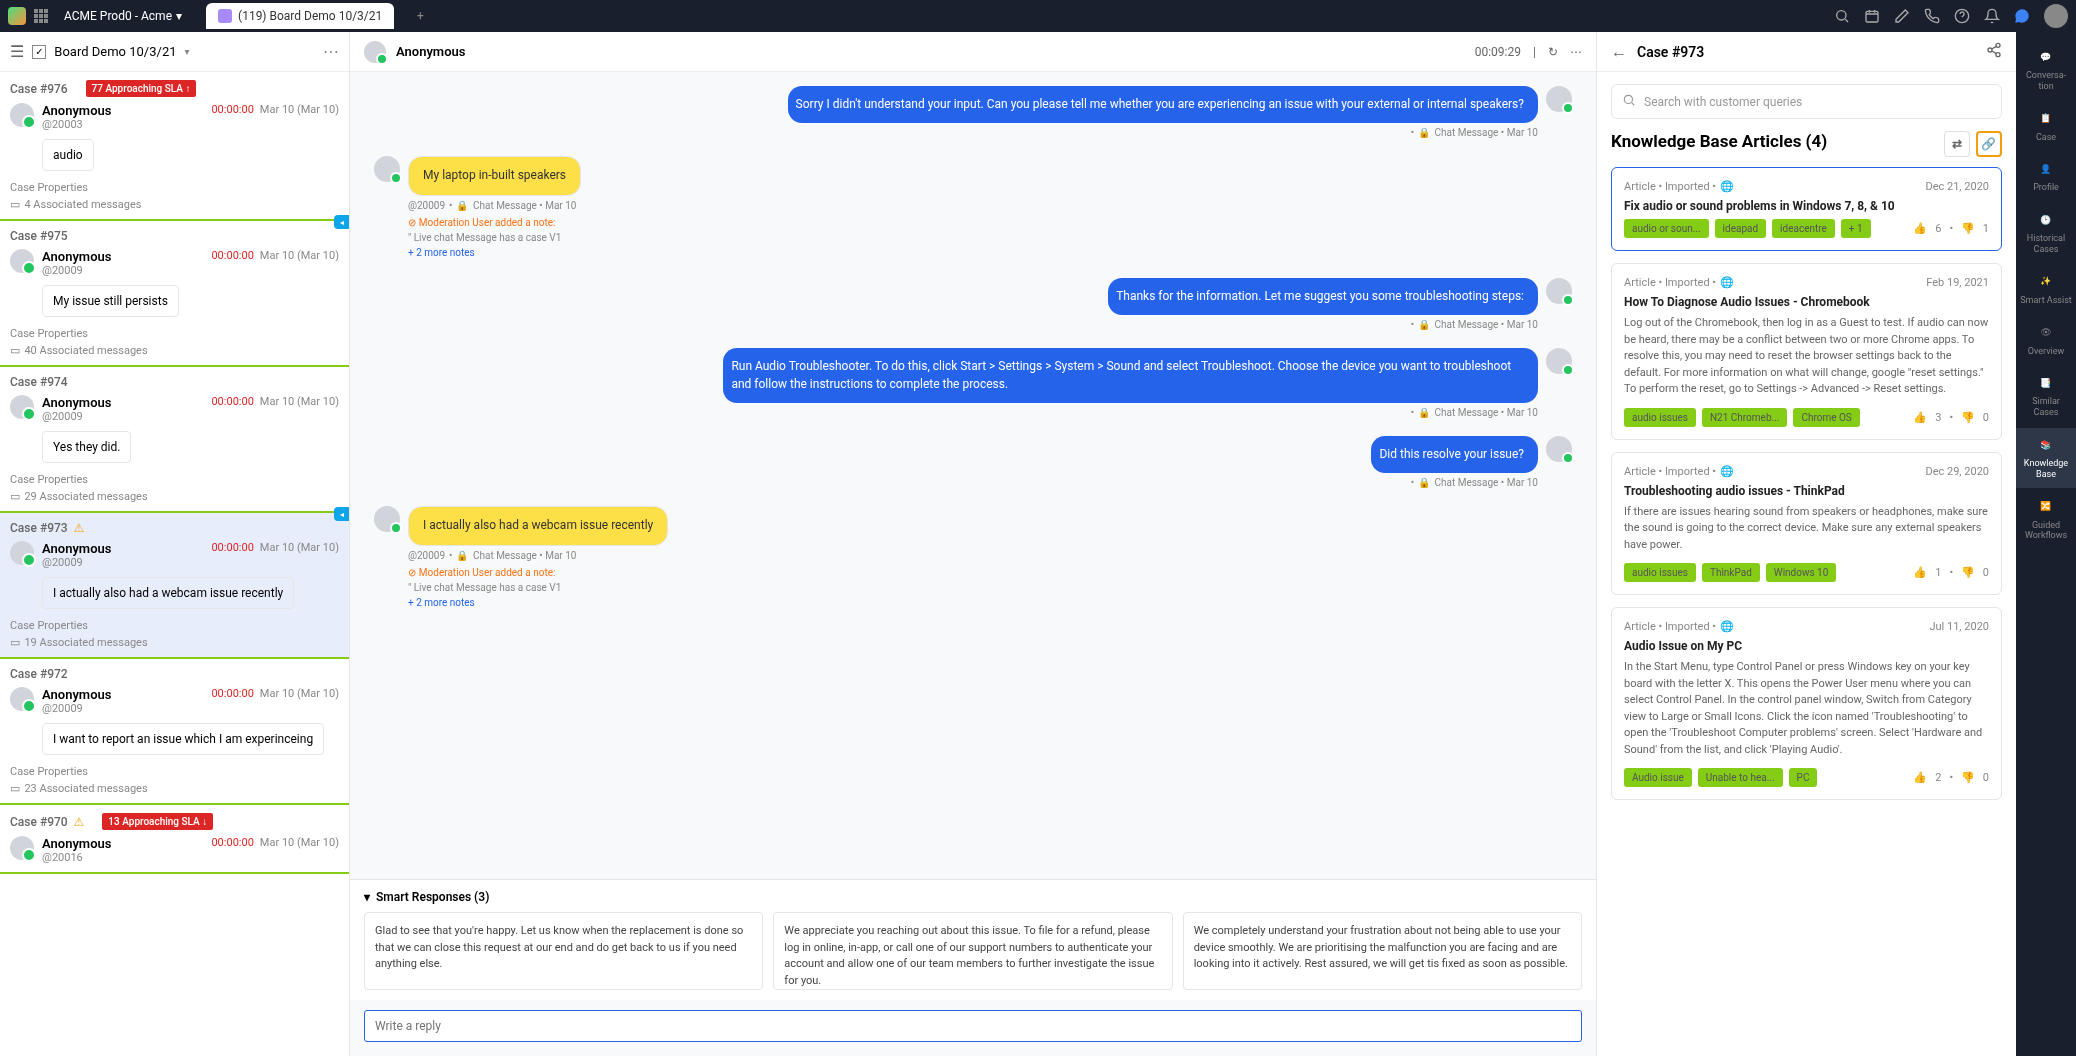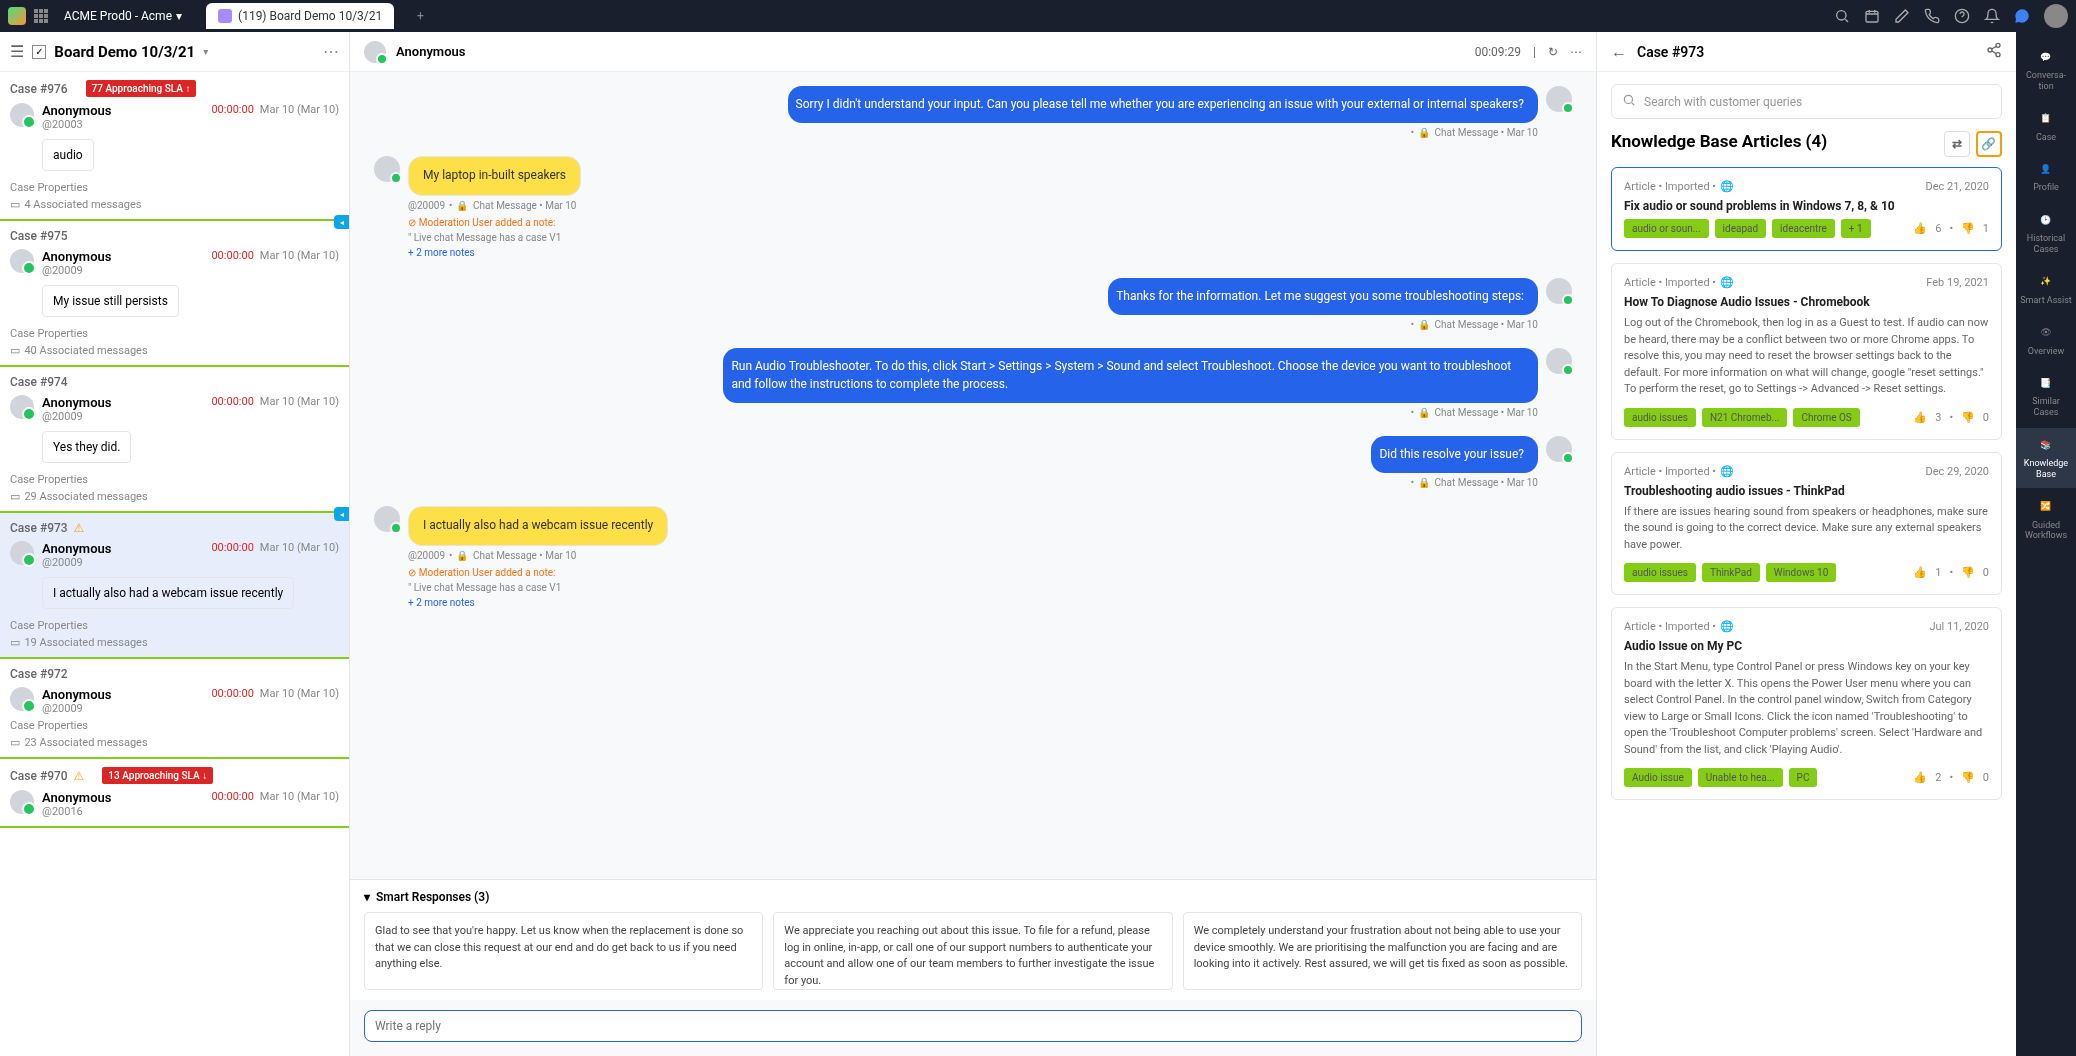--- a/index.html
+++ b/index.html
@@ -20,21 +20,21 @@
 .topbar .icon { width: 16px; height: 16px; color: #aaa; cursor: pointer; }
 .topbar .avatar { width: 24px; height: 24px; border-radius: 50%; background: #888; }
 
 
 .main { flex: 1; display: flex; overflow: hidden; }
 
 
 .caselist { width: 350px; background: #fff; border-right: 1px solid #e5e5e5; display: flex; flex-direction: column; overflow: hidden; }
 .caselist-header { height: 40px; display: flex; align-items: center; padding: 0 10px; border-bottom: 1px solid #eee; gap: 8px; }
 .caselist-header .menu-icon { cursor: pointer; color: #666; }
-.caselist-header .title { font-size: 15px; font-weight: 700; }
+.caselist-header .title { font-size: 13px; font-weight: 400; }
 .caselist-header .chev { color: #888; font-size: 10px; }
 .caselist-header .more { margin-left: auto; color: #888; cursor: pointer; }
 .cases { flex: 1; overflow-y: auto; }
 .case { border-bottom: 2px solid #84cc16; padding: 8px 10px; font-size: 12px; position: relative; cursor: pointer; }
 .case.active { background: #e8edfb; }
 .case .case-id { color: #666; font-weight: 500; display: flex; align-items: center; gap: 6px; }
 .case .warn { color: #f59e0b; }
 .case .sla { background: #dc2626; color: #fff; font-size: 10px; padding: 3px 6px; border-radius: 2px; display: inline-flex; align-items: center; gap: 3px; margin-left: 12px; }
 .case .row { display: flex; align-items: flex-start; gap: 8px; margin-top: 6px; }
 .case .av { width: 24px; height: 24px; border-radius: 50%; background: #d1d5db; flex-shrink: 0; position: relative; }
@@ -73,21 +73,21 @@
 .msg-notes { font-size: 10px; color: #888; margin-top: 4px; line-height: 1.5; }
 .msg-notes .mod { color: #f97316; }
 .msg-notes .more-link { color: #2563eb; cursor: pointer; }
 
 
 .smart { border-top: 1px solid #e5e5e5; background: #fff; padding: 10px 14px; }
 .smart-header { font-size: 12px; font-weight: 600; display: flex; align-items: center; gap: 6px; cursor: pointer; margin-bottom: 8px; }
 .smart-cards { display: flex; gap: 10px; }
 .smart-card { flex: 1; border: 1px solid #e5e5e5; border-radius: 4px; padding: 10px; font-size: 11px; line-height: 1.5; color: #444; cursor: pointer; max-height: 78px; overflow: hidden; }
 .reply-box { margin: 10px 14px 14px; }
-.reply-input { width: 100%; border: 1px solid #2563eb; border-radius: 8px; padding: 8px 10px; font-size: 12px; }
+.reply-input { width: 100%; border: 1px solid #2563eb; border-radius: 3px; padding: 8px 10px; font-size: 12px; }
 
 
 .kb { width: 420px; background: #fff; border-left: 1px solid #e5e5e5; display: flex; flex-direction: column; overflow: hidden; }
 .kb-header { height: 40px; display: flex; align-items: center; padding: 0 14px; border-bottom: 1px solid #eee; gap: 10px; }
 .kb-header .back { cursor: pointer; color: #666; }
 .kb-header .title { font-weight: 600; font-size: 14px; }
 .kb-header .share { margin-left: auto; cursor: pointer; color: #666; }
 .kb-search { margin: 12px 14px; border: 1px solid #e5e5e5; border-radius: 6px; padding: 8px 10px; display: flex; align-items: center; gap: 8px; color: #999; font-size: 12px; }
 .kb-title { padding: 0 14px 10px; font-size: 17px; font-weight: 700; display: flex; justify-content: space-between; }
 .kb-title .actions { display: flex; gap: 6px; }
@@ -228,21 +228,21 @@
           <div class="case"><div class="case-id">Case #972</div><div class="row">
               <div class="av"></div>
               <div class="meta-col">
                 <div class="name">Anonymous</div>
                 <div class="handle">@20009</div>
               </div>
               <div class="times">
                 <span class="timer">00:00:00</span>
                 <span>Mar 10 (Mar 10)</span>
               </div>
-            </div><div class="props">Case Properties</div><div class="assoc"><span>▭</span> 23 Associated messages</div></div>
+            </div><div class="msgbox">I want to report an issue which I am experinceing</div><div class="props">Case Properties</div><div class="assoc"><span>▭</span> 23 Associated messages</div></div>
           <div class="case">
             <div class="case-id">Case #970 <span class="warn">⚠</span><span class="sla">13 Approaching SLA ↓</span></div>
             <div class="row">
               <div class="av"></div>
               <div class="meta-col">
                 <div class="name">Anonymous</div>
                 <div class="handle">@20016</div>
               </div>
               <div class="times">
                 <span class="timer">00:00:00</span>

